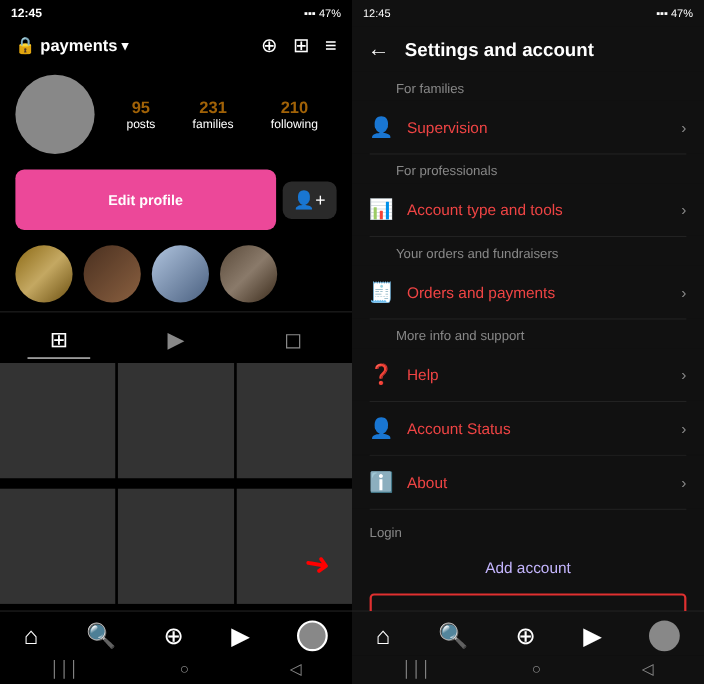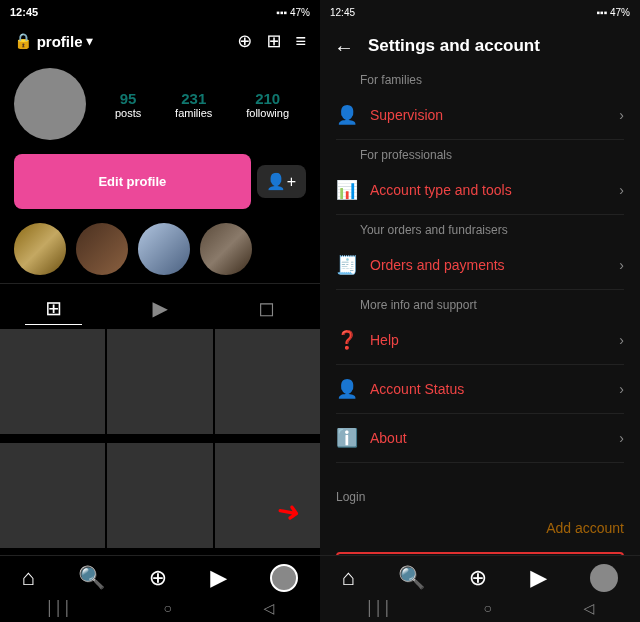--- a/index.html
+++ b/index.html
@@ -65,21 +65,21 @@
     }
 
     .stats-row {
       display: flex;
       flex: 1;
       justify-content: space-around;
       text-align: center;
     }
 
     .stat-item { display: flex; flex-direction: column; }
-    .stat-num { color: #0f766e; font-size: 15px; font-weight: 700; }
+    .stat-num { color: #a16207; font-size: 15px; font-weight: 700; }
     .stat-label { color: #fff; font-size: 11px; text-align: right; }
 
     .action-buttons {
       display: flex;
       gap: 6px;
       padding: 6px 14px;
       align-items: center;
     }
 
     .btn-edit, .btn-share {
@@ -270,32 +270,32 @@
       gap: 12px;
     }
 
     .menu-icon { color: #fff; font-size: 18px; width: 22px; text-align: center; }
     .menu-text { color: #ef4444; font-size: 14px; font-weight: 400; }
     .menu-chevron { color: #888; font-size: 14px; }
 
     .divider { height: 1px; background: #222; margin: 0 16px; }
 
     .login-section { padding: 6px 0; }
-    .login-label { color: #888; font-size: 12px; padding: 8px 16px 4px; margin-top: 13px; }
+    .login-label { color: #888; font-size: 12px; padding: 8px 16px 4px; }
 
     .add-account-btn {
       display: block;
-      color: #a16207;
+      color: #c4b5fd;
       font-size: 14px;
       font-weight: 500;
       padding: 12px 16px;
       cursor: pointer;
       background: transparent;
       border: none;
-      text-align: right;
+      text-align: center;
       width: 100%;
     }
 
     .logout-btn {
       display: block;
       color: #4a9eff;
       font-size: 14px;
       font-weight: 500;
       padding: 12px 16px;
       cursor: pointer;
@@ -344,21 +344,21 @@
     <span class="status-left">12:45</span>
     <div class="status-right">
       <span>▪▪▪</span>
       <span>47%</span>
     </div>
   </div>
 
   <div class="top-nav">
     <div class="username-row">
       <span>🔒</span>
-      <span>profile</span>
+      <span>payments</span>
       <span class="chevron">▾</span>
     </div>
     <div class="nav-icons">
       <span class="nav-icon">⊕</span>
       <span class="nav-icon">⊞</span>
       <span class="nav-icon">≡</span>
     </div>
   </div>
 
   <div class="profile-section">

